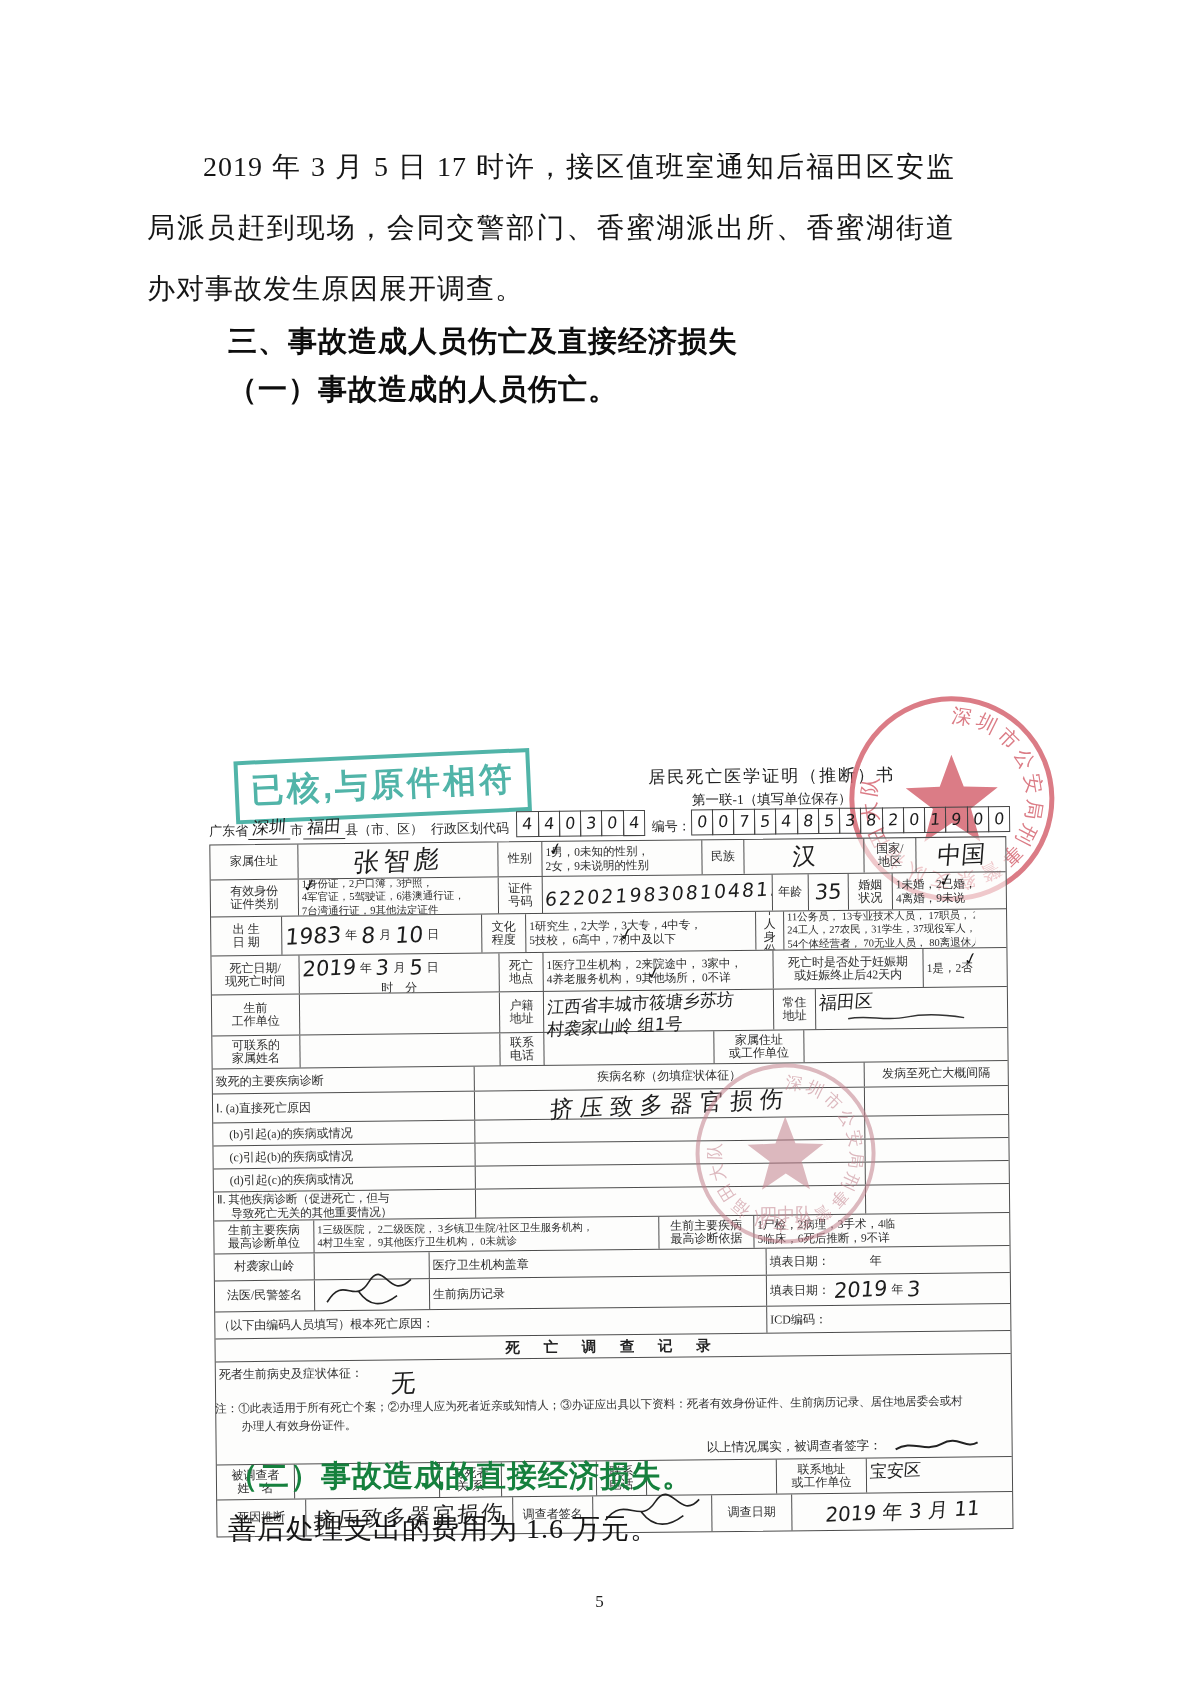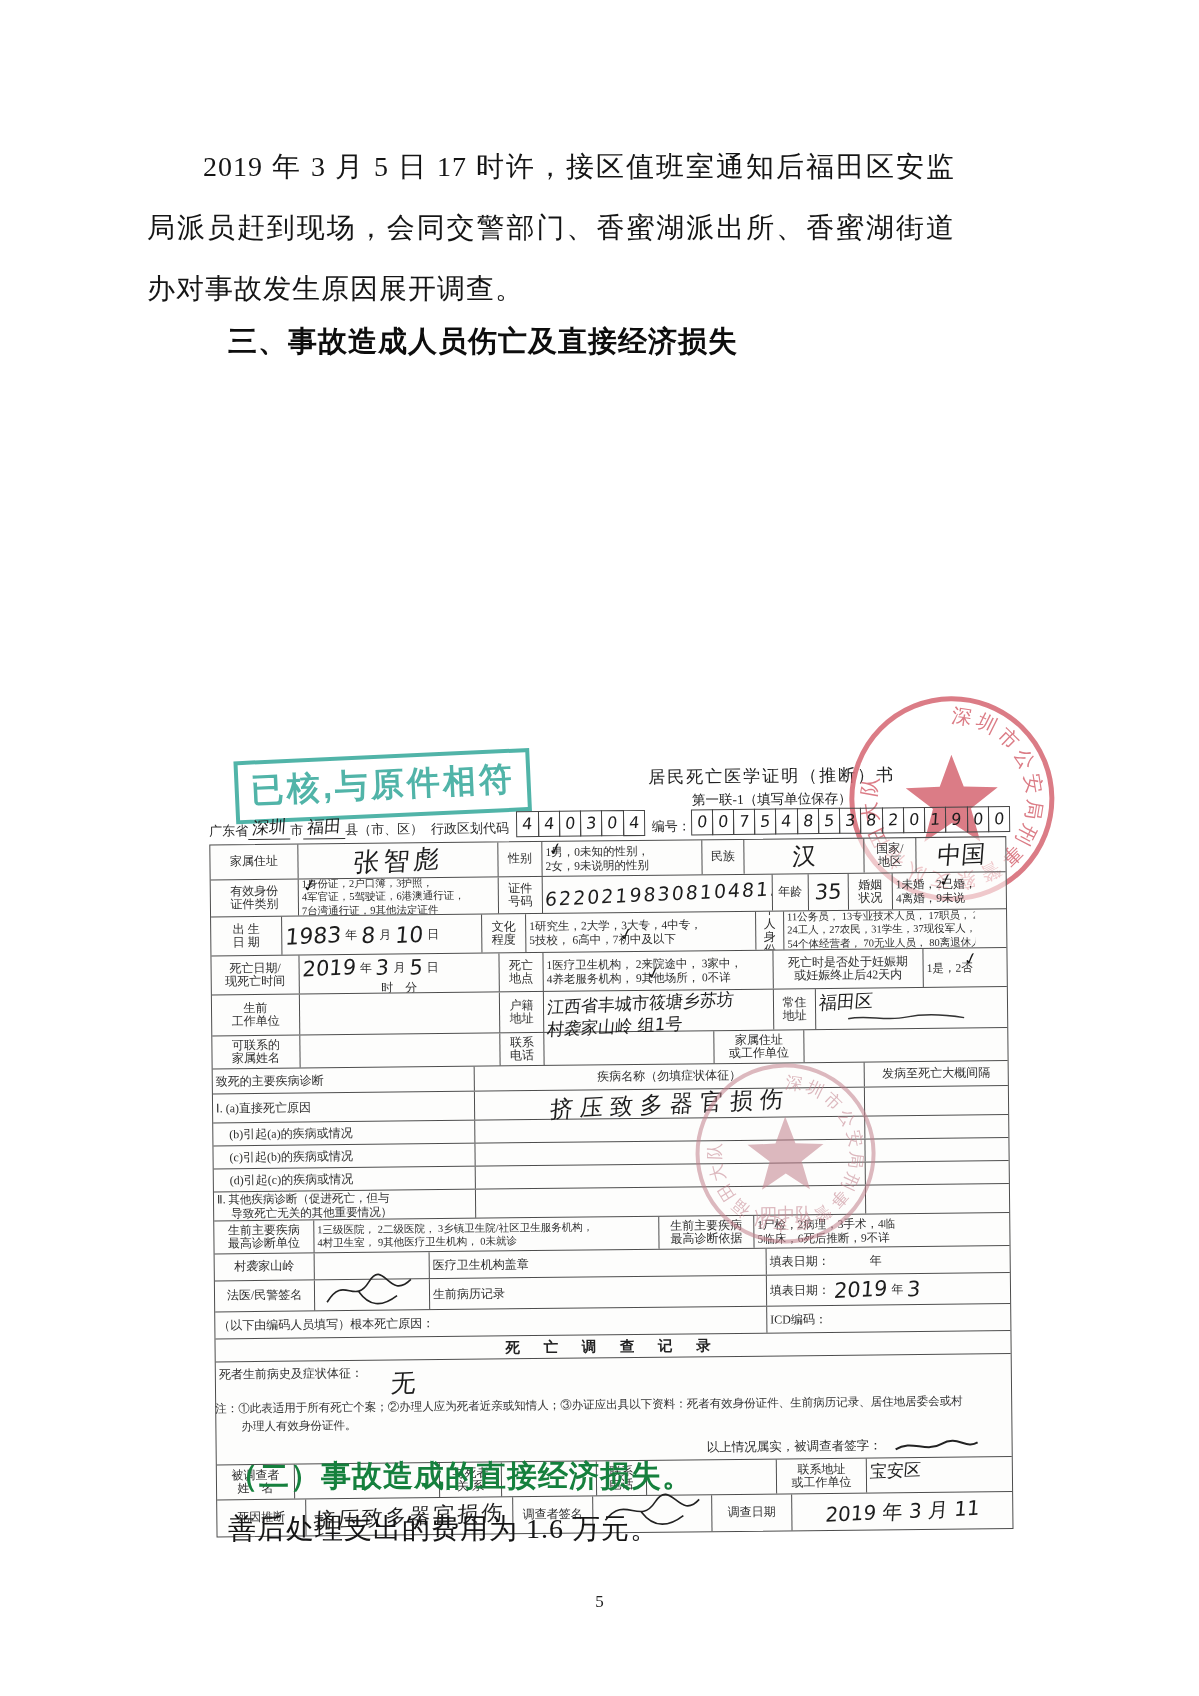--- a/index.html
+++ b/index.html
@@ -59,20 +59,21 @@
   .note{position:absolute;left:0;top:648px;width:830px;font-size:11.5px;line-height:1.55;color:#333;}
   svg.sig{display:block;}
 </style>
 </head>
 <body>
 
 <div class="page">
 
   <div class="para p1">2019 年 3 月 5 日 17 时许，接区值班室通知后福田区安监局派员赶到现场，会同交警部门、香蜜湖派出所、香蜜湖街道办对事故发生原因展开调查。</div>
   <div class="h3">三、事故造成人员伤亡及直接经济损失</div>
+  <div class="h31">（一）事故造成的人员伤亡。</div>
 
   <div class="cert">
 
     <div class="verify-stamp">已核,与原件相符</div>
     <div class="cert-title">居民死亡医学证明（推断）书</div>
     <div class="cert-subtitle">第一联-1（填写单位保存）</div>
 
     <svg class="stamp-top" width="216" height="216" viewBox="0 0 216 216">
       <defs>
           <path id="ctop" d="M108,32 a76,76 0 1,1 -0.1,0"></path>

